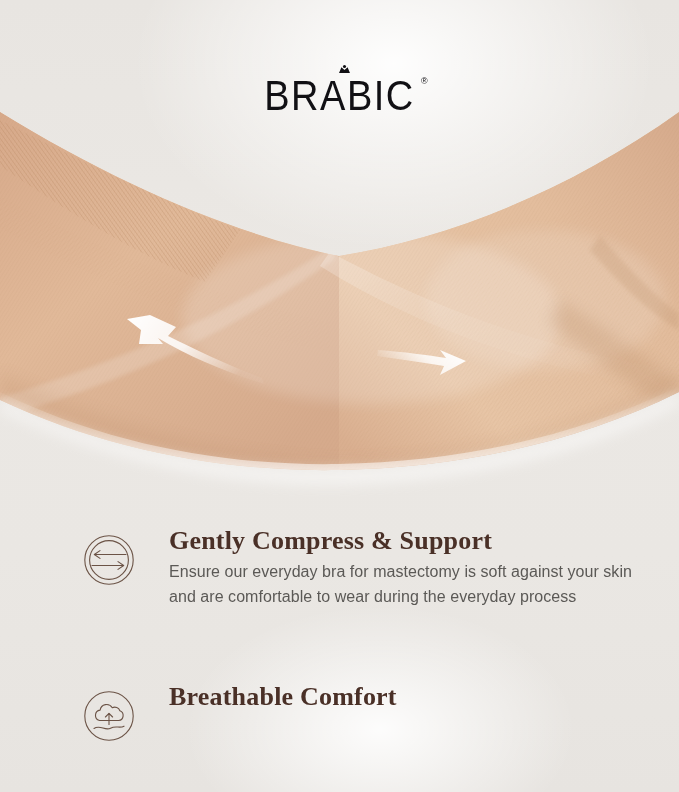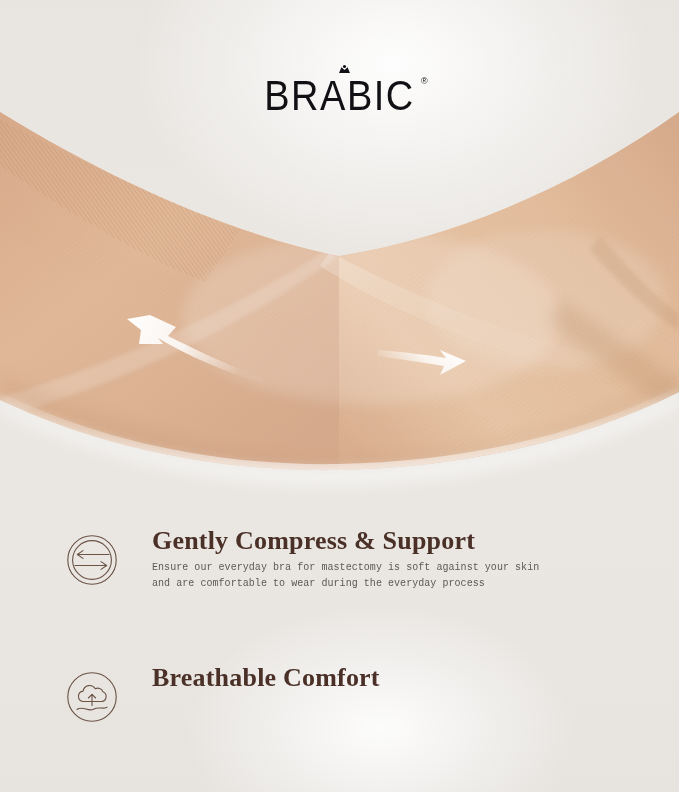--- a/index.html
+++ b/index.html
@@ -71,21 +71,21 @@
     top: 0;
     width: 679px;
     height: 500px;
     z-index: 2;
   }
   .photo svg { display: block; }
 
   
   .features {
     position: absolute;
-    left: 0;
+    left: 17px;
     top: 508px;
     width: 551px;
     z-index: 7;
   }
   .feature {
     position: relative;
     display: flex;
     align-items: flex-start;
     padding-left: 66px;
     min-height: 76px;
@@ -106,22 +106,22 @@
   .feature-title {
     font-family: "Liberation Serif", serif;
     font-size: 26px;
     line-height: 1.12;
     color: #4a3027;
     letter-spacing: 0.2px;
     margin: 0 0 5px 0;
     white-space: nowrap;
   }
   .feature-desc {
-    font-family: Liberation Mono, monospace;
-    font-size: 10px;
+    font-family: Liberation Sans, sans-serif;
+    font-size: 16px;
     line-height: 1.55;
     color: #5b5956;
     letter-spacing: 0.05px;
     margin: 0;
     max-width: 480px;
   }
   .feature-desc span { display: block; white-space: nowrap; }
 </style>
 </head>
 <body>

